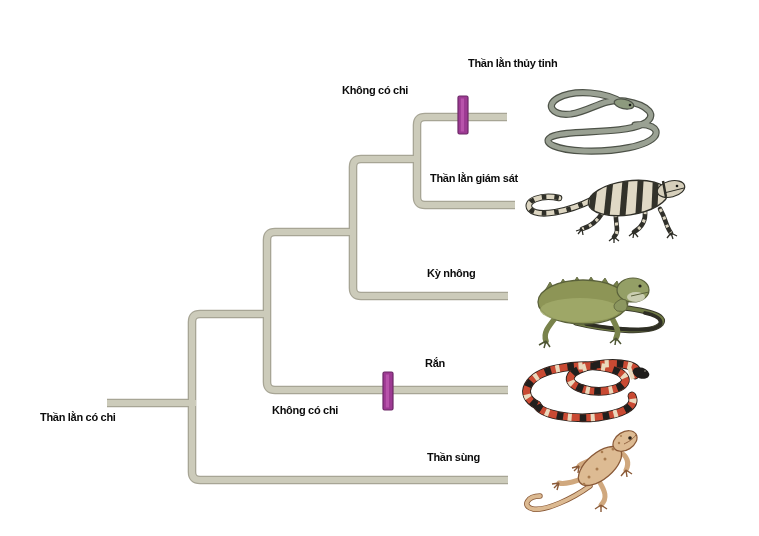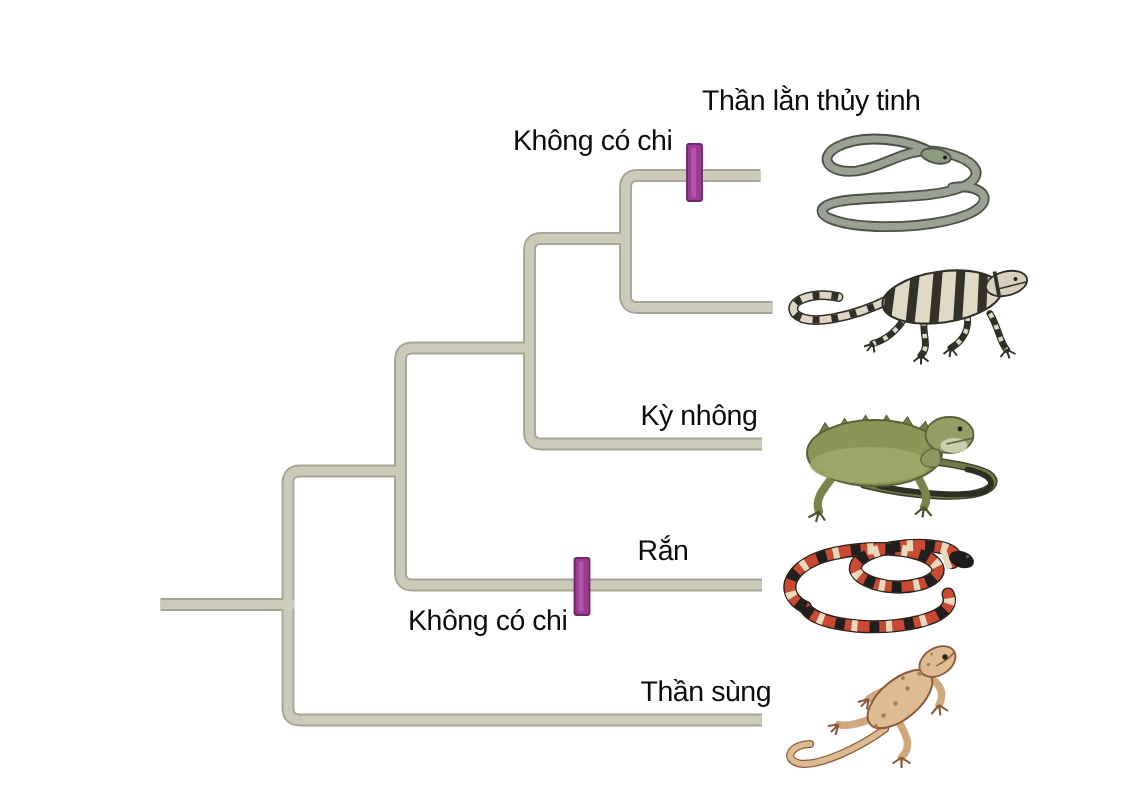--- a/index.html
+++ b/index.html
@@ -2,21 +2,21 @@
 <html><head>
 <meta charset="utf-8">
 <style>
   html,body { margin:0; padding:0; background:#ffffff; }
   .stage {
     position:relative; width:759px; height:536px; background:#ffffff;
     overflow:hidden; font-family:"Liberation Sans","DejaVu Sans",sans-serif;
   }
   .stage svg { position:absolute; left:0; top:0; }
   .lbl {
-    position:absolute; font-weight:400; font-size:19px; line-height:1.2;
+    position:absolute; font-weight:700; font-size:11px; line-height:1.2;
     letter-spacing:-0.3px; color:#0b0b0b; white-space:nowrap; z-index:2;
   }
 </style>
 </head>
 <body>
 
 <div class="stage">
 
   <svg width="759" height="536" viewBox="0 0 759 536">
     <defs>
@@ -166,19 +166,21 @@
         <circle cx="613" cy="449" r="1.5"></circle>
           <circle cx="589" cy="477" r="1.5"></circle>
         <circle cx="619" cy="443" r="1.2"></circle>
           <circle cx="602" cy="452" r="1.3"></circle>
         <circle cx="584" cy="484" r="1.3"></circle>
           <circle cx="621" cy="436" r="1"></circle>
       </g>
     </g>
   </svg>
 
+  <div class="lbl" style="left:40px; top:411px;">Thần lằn có chi</div>
   <div class="lbl" style="left:342px; top:84px;">Không có chi</div>
   <div class="lbl" style="left:272px; top:404px;">Không có chi</div>
   <div class="lbl" style="left:468px; top:57px;">Thần lằn thủy tinh</div>
+  <div class="lbl" style="left:430px; top:172px;">Thần lằn giám sát</div>
   <div class="lbl" style="left:427px; top:267px;">Kỳ nhông</div>
   <div class="lbl" style="left:425px; top:357px;">Rắn</div>
   <div class="lbl" style="left:427px; top:451px;">Thần sùng</div>
 </div>
 
 </body></html>

